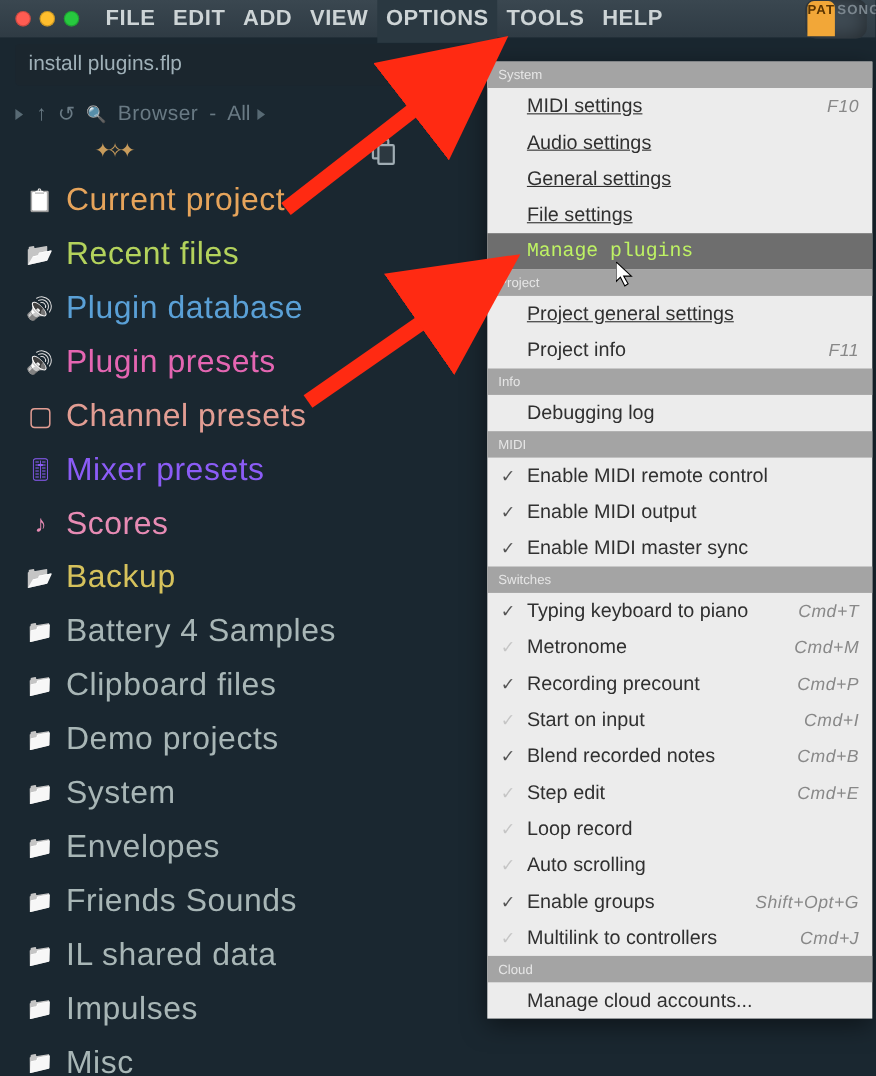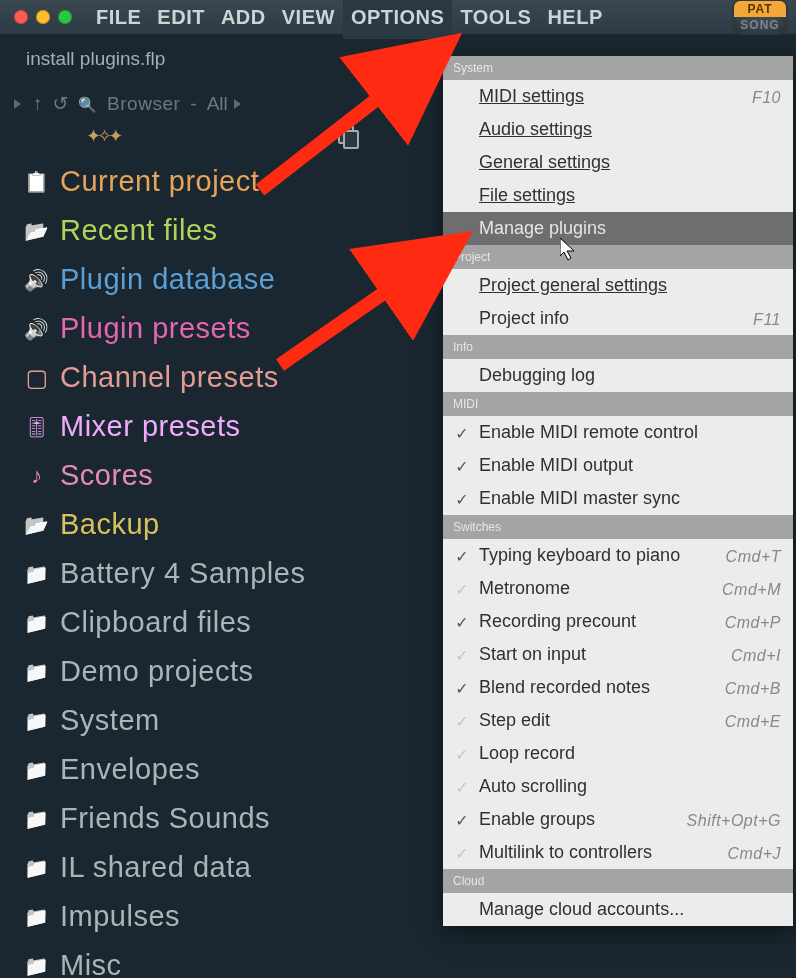--- a/index.html
+++ b/index.html
@@ -38,21 +38,20 @@
   .menu-item.active { background:#2a3841; }
   .spacer { flex:1; }
   .pat-song {
     position:relative;
     width:56px;
     height:36px;
     border-radius:10px;
     background:#404c55;
     box-shadow: inset 0 0 20px rgba(0,0,0,.5);
     display:flex;
-    flex-direction:column;
     justify-content:space-around;
     padding:2px 0;
   }
   .pat-btn, .song-btn {
     text-align:center;
     font-size:12px;
     font-weight:bold;
     letter-spacing:1px;
   }
   .pat-btn { color:#5a3400; background:#f2a738; border-radius:6px 6px 0 0; margin:0 2px; padding:1px 0;}
@@ -110,21 +109,21 @@
     font-size:29px;
     letter-spacing:0.5px;
   }
   .ficon { width:26px; display:inline-flex; align-items:center; justify-content:center; font-size:20px;}
   
   .c-orange   { color:#e6a45b; }
   .c-lime     { color:#b3d25c; }
   .c-blue     { color:#5aa0d6; }
   .c-magenta  { color:#e466b2; }
   .c-salmon   { color:#e29d93; }
-  .c-orange2  { color:#f0abfc; }
+  .c-orange2  { color:#8b5cf6; }
   .c-pink     { color:#e78bb4; }
   .c-yellow   { color:#d6c25c;text-align:center; }
   .c-grey     { color:#a8b6b6; }
   
   .i-clip::before { content:"📋"; filter:grayscale(1) brightness(1.3);}
   .i-foldero::before { content:"📂"; filter:grayscale(1) brightness(1.1);}
   .i-folder::before { content:"📁"; filter:grayscale(1) brightness(1.1);}
   .i-speaker::before { content:"🔊"; filter:grayscale(1) brightness(1.2);}
   .i-square::before { content:"▢"; font-size:24px;}
   .i-sliders::before { content:"🎚"; }
@@ -155,21 +154,21 @@
     gap:8px;
   }
   .dd-row.underline .lbl { text-decoration: underline; }
   .dd-row .chk { width:18px; text-align:center; color:#555; font-size:16px;}
   .dd-row.off .chk { opacity:0.25; }
   .dd-row .lbl { flex:1; }
   .dd-row .sc { font-style:italic; color:#888; font-size:16px; letter-spacing:0.5px;}
   .dd-row.hover {
     background:#6e6e6e; color:#fff;
   }
-  .dd-row.hover .lbl, .dd-row.hover .sc { color:#e5e5e5; text-decoration: none;}
+  .dd-row.hover .lbl, .dd-row.hover .sc { color:#bef264; text-decoration: none; font-family: Liberation Mono, monospace;}
   
   .cursor {
     position:absolute;
     top:238px; left:560px;
     pointer-events:none;
   }
   
   .arrow {
     position:absolute;
     pointer-events:none;

